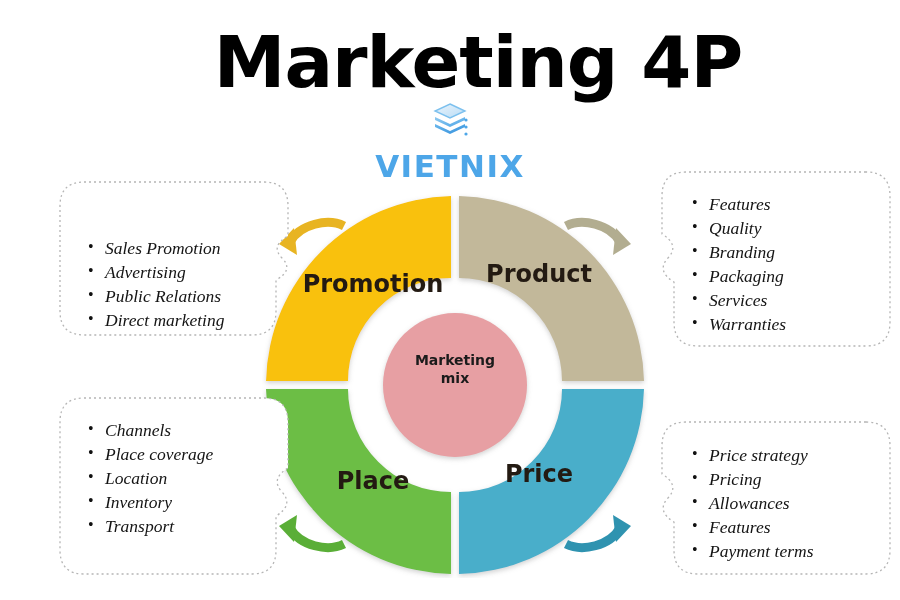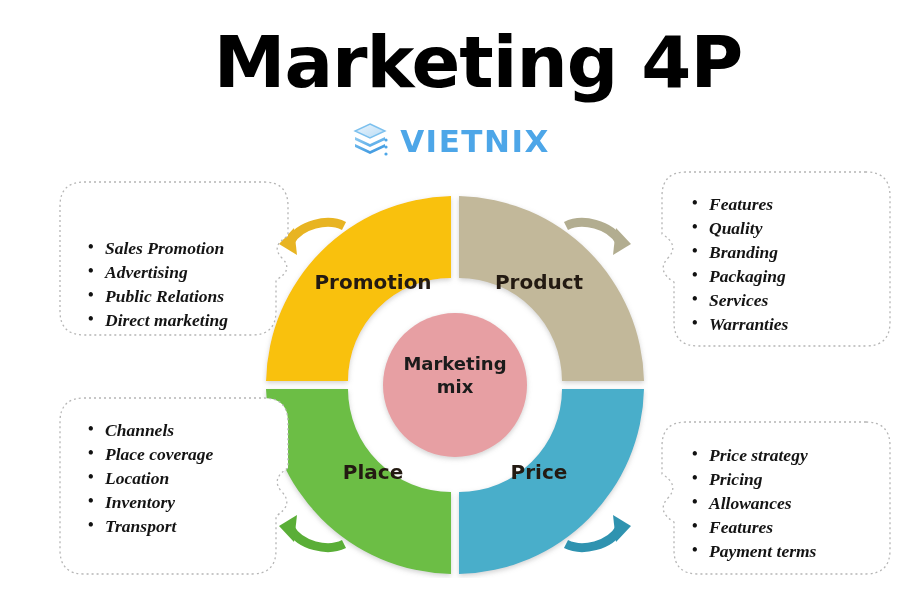--- a/index.html
+++ b/index.html
@@ -41,20 +41,21 @@
   #brand-logo {
     position: absolute;
     left: 0;
     top: 118px;
     width: 900px;
     height: 46px;
     display: flex;
     align-items: center;
     justify-content: center;
     gap: 10px;
+    flex-direction: column;
   }
   #brand-logo .logo-mark {
     width: 40px;
     height: 40px;
     display: block;
   }
   #brand-logo .logo-text {
     font-family: "DejaVu Sans", sans-serif;
     font-size: 31px;
     font-weight: bold;
@@ -69,60 +70,59 @@
     left: 262px;
     top: 192px;
     width: 386px;
     height: 386px;
   }
   #wheel svg { display: block; }
 
   .quad-label {
     position: absolute;
     font-family: "DejaVu Sans", sans-serif;
-    font-size: 20px;
+    font-size: 24px;
     font-weight: bold;
     color: #231a12;
     white-space: nowrap;
     text-align: center;
   }
   #label-promotion { left: 36px;  top: 78px;  width: 150px; }
-  #label-product   { left: 202px; top: 78px;  width: 150px; }
-  #label-place     { left: 36px;  top: 268px; width: 150px; }
+  #label-product   { left: 202px; top: 68px;  width: 150px; }
+  #label-place     { left: 36px;  top: 275px; width: 150px; }
   #label-price     { left: 202px; top: 268px; width: 150px; }
 
   #center-label {
     position: absolute;
     left: 113px;
     top: 160px;
     width: 160px;
     text-align: center;
     font-family: "DejaVu Sans", sans-serif;
-    font-size: 18px;
+    font-size: 14px;
     font-weight: bold;
     color: #1b1b1b;
     line-height: 1.28;
   }
 
   
   .callout {
     position: absolute;
   }
   .callout svg.bubble {
     position: absolute;
     left: 0;
     top: 0;
     display: block;
   }
   .callout ul {
     position: absolute;
     margin: 0;
     list-style: none;
     padding: 0;
-    font-weight: bold;
   }
   .callout li {
     font-family: "Liberation Serif", serif;
     font-style: italic;
     font-size: 17.5px;
     color: #141414;
     line-height: 24px;
     white-space: nowrap;
     position: relative;
     padding-left: 19px;

